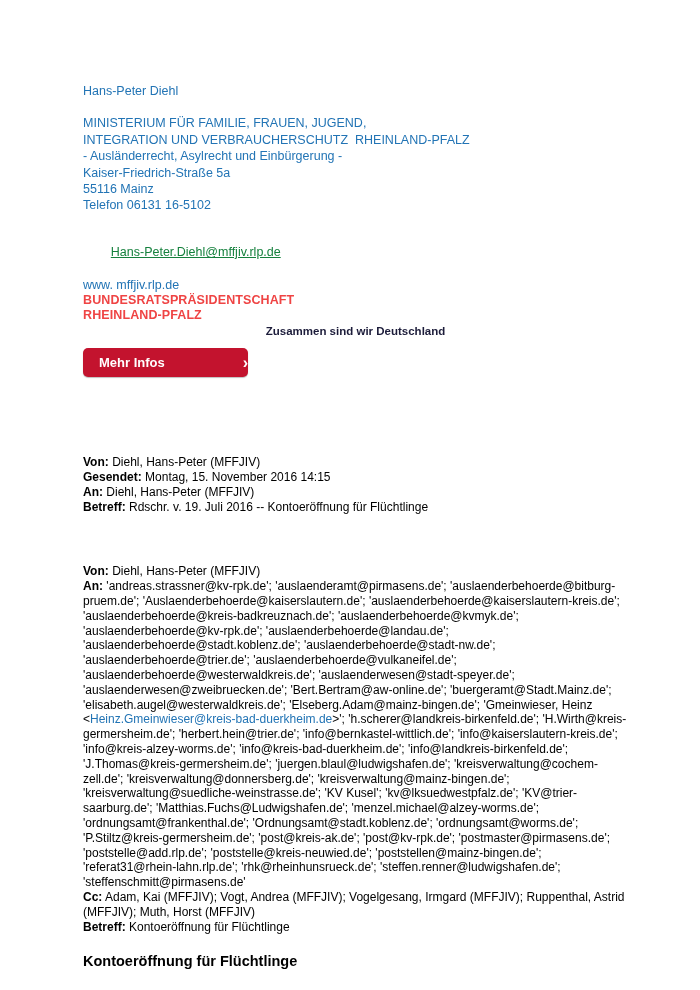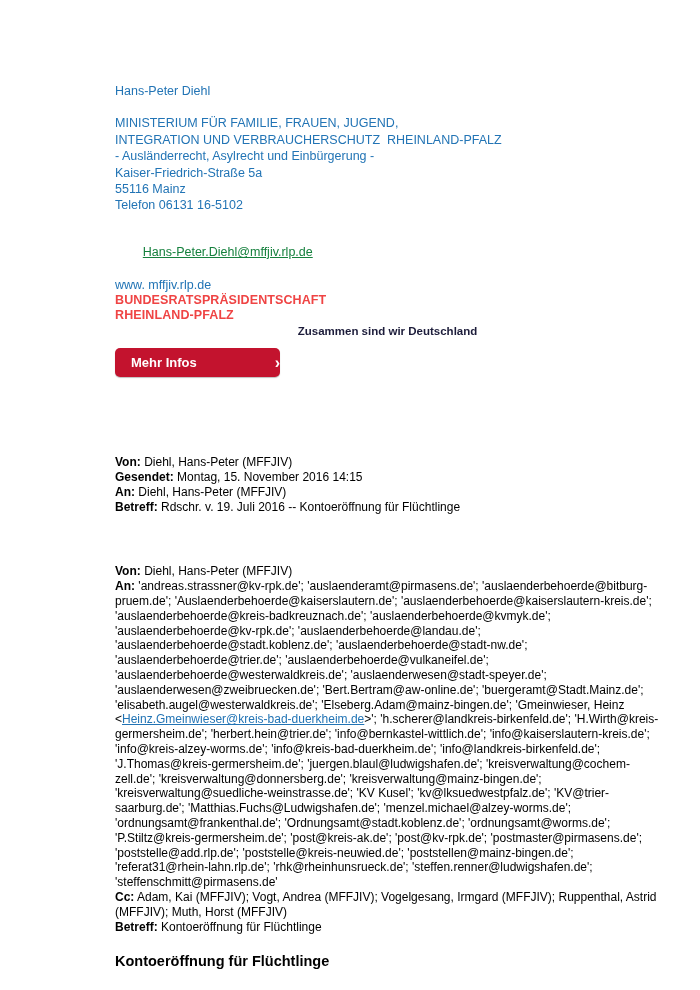--- a/index.html
+++ b/index.html
@@ -2,21 +2,21 @@
 <html><head>
 <meta charset="utf-8">
 <style>
   * { margin:0; padding:0; box-sizing:border-box; }
   html,body { background:#ffffff; }
   body {
     width:700px; height:990px;
     font-family:"Liberation Sans","DejaVu Sans",sans-serif;
     color:#000; overflow:hidden;
   }
-  .page { padding:83px 60px 0 83px; width:620px;margin-left:32px; }
+  .page { padding:83px 60px 0 83px; width:620px; }
   .content { width:545px; }
 
   
   .sig { color:#2274b5; font-size:12.5px; line-height:16.4px; }
   .sig .line { white-space:pre-wrap; }
   .spacer { height:16px; }
   .spacer-sm { height:14px; }
   .mail-link { color:#15803d; text-decoration:underline; cursor:pointer; display:inline-block; }
   .campaign { color:#ef4444; font-weight:bold; font-size:12.5px; line-height:14.5px; letter-spacing:0.1px; }
   .slogan { color:#1c1c3a; font-weight:bold; font-size:11.5px; line-height:15px; margin-top:2px;text-align:center; }
@@ -34,21 +34,21 @@
     box-shadow:0 1px 1px rgba(0,0,0,0.25);
   }
   .btn .chev { font-size:16px; font-weight:bold; line-height:1; }
 
   
   .hdr { font-size:12px; line-height:15px; }
   .hdr1 { margin-top:78px; }
   .hdr2 { margin-top:49px; line-height:14.8px; }
   .b { font-weight:bold; }
   .wrapblock { overflow-wrap:break-word; word-wrap:break-word; }
-  .inline-link { color:#2274b5; text-decoration:underline; cursor:pointer; }
+  .inline-link { color:#2274b5; cursor:pointer; }
 
   .body-heading { margin-top:19px; font-size:14.5px; font-weight:bold; }
 </style>
 </head>
 <body>
 
 <div class="page">
   <div class="content">
 
     <div class="sig">

